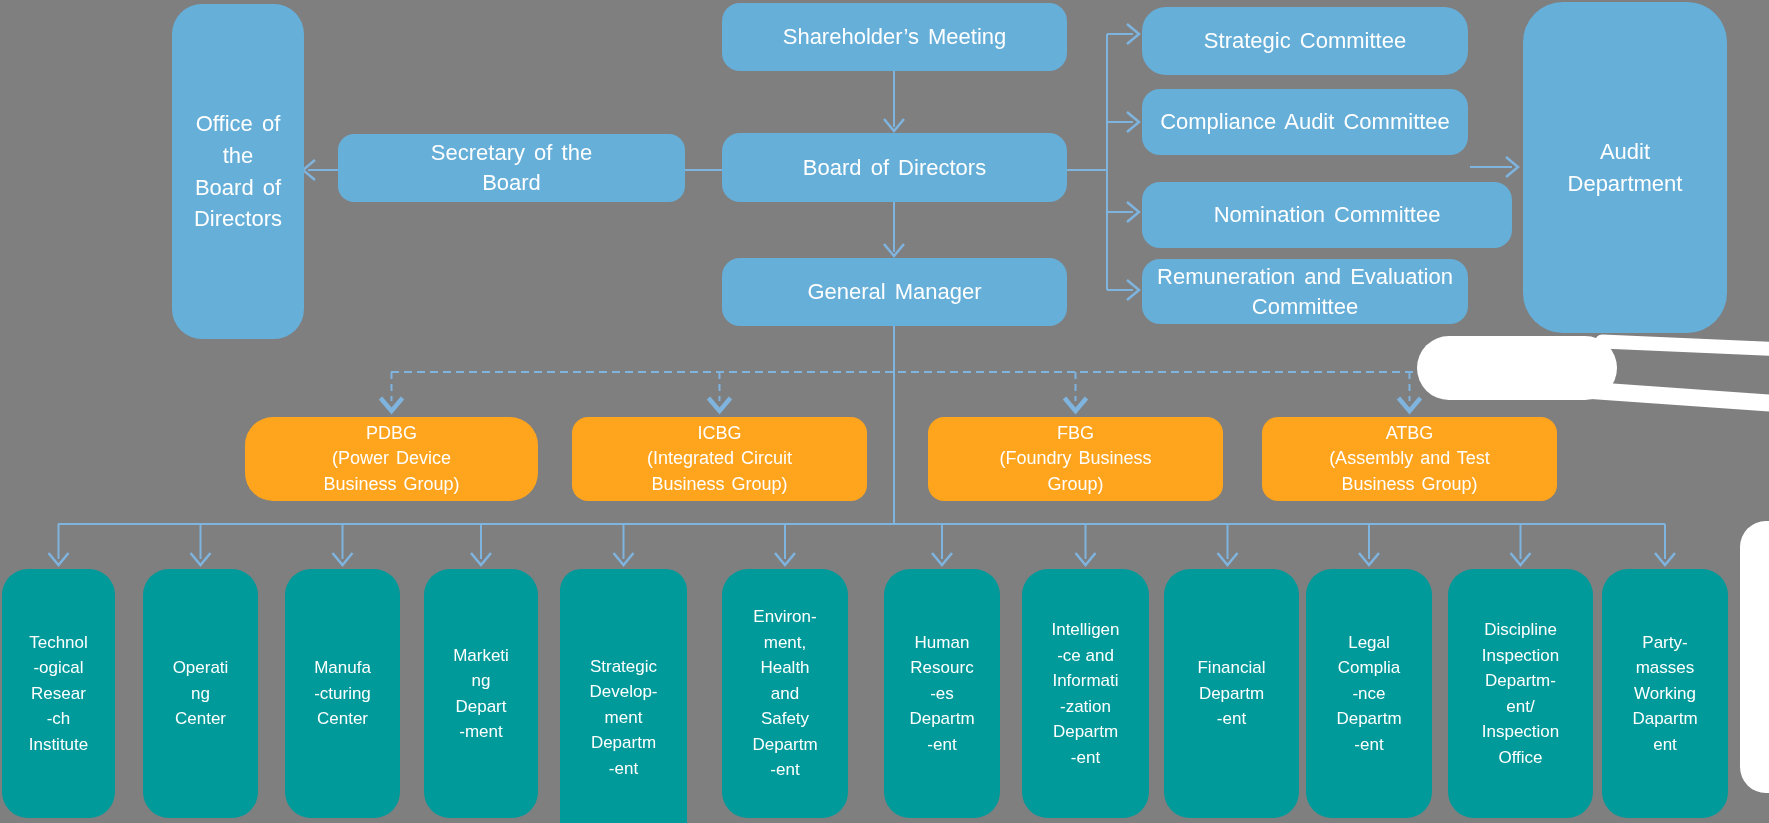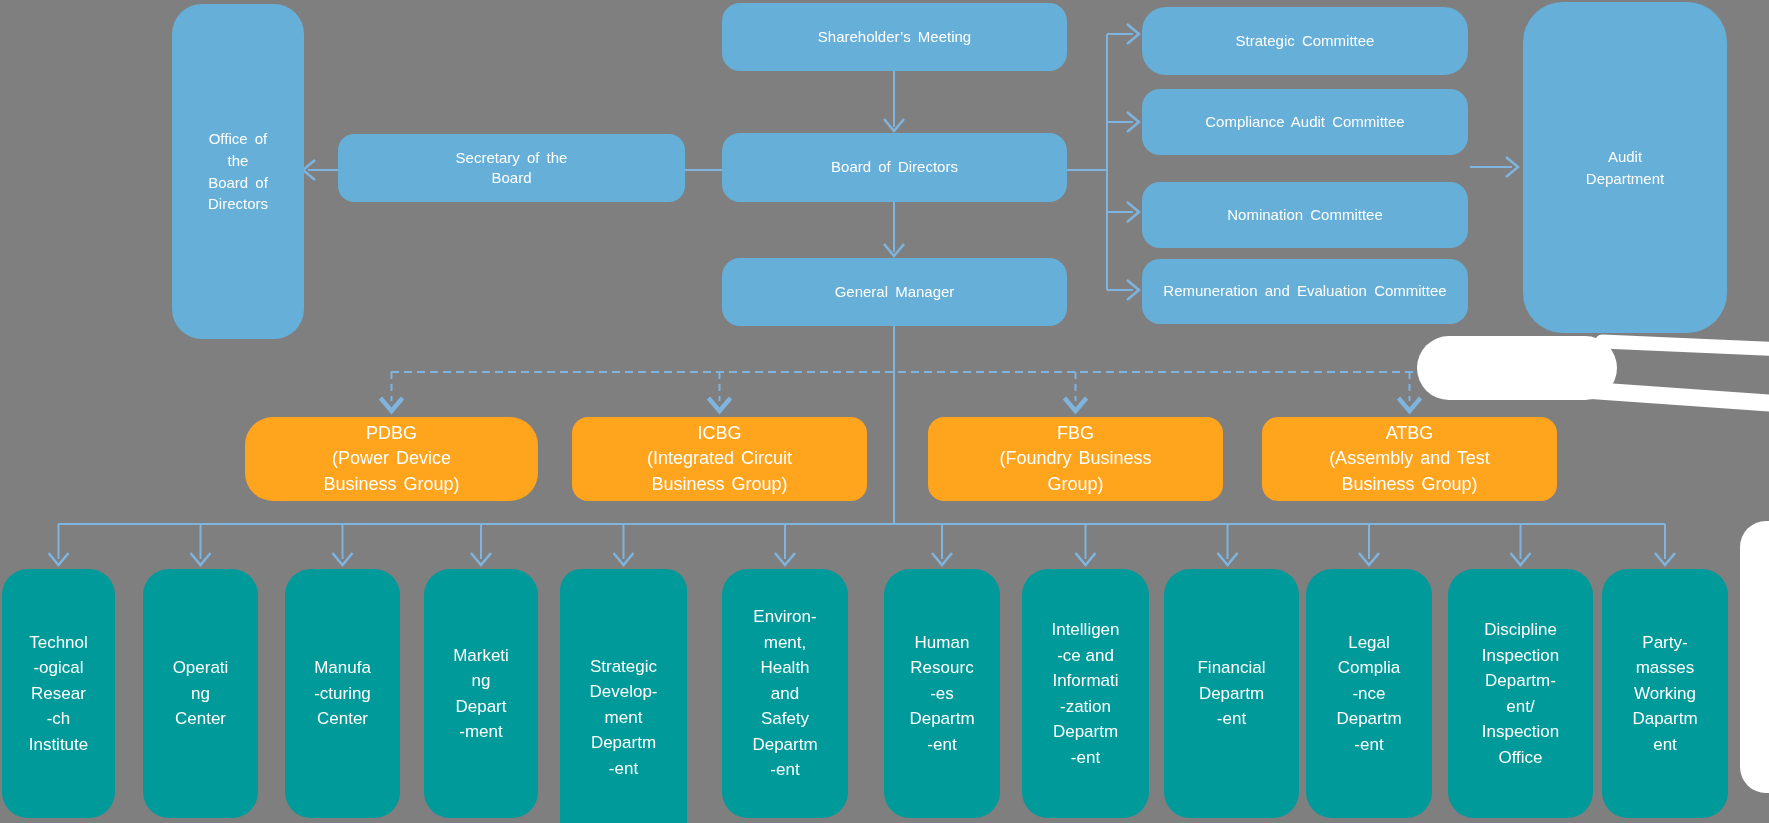--- a/index.html
+++ b/index.html
@@ -12,21 +12,21 @@
   .box{
     position:absolute;z-index:2;
     display:flex;align-items:center;justify-content:center;
     text-align:center;color:#fff;
     white-space:pre-line;
     box-sizing:border-box;
   }
   .blue{background:#66AFD9;}
   .orange{background:#FFA41D;}
   .teal{background:#009A9B;}
-  .f-main{font-size:15px;line-height:1.35;word-spacing:3px;}
+  .f-main{font-size:22px;line-height:1.35;word-spacing:3px;}
   .f-orange{font-size:18px;line-height:1.4;word-spacing:2px;}
   .f-teal{font-size:17px;line-height:1.5;}
   .whiteblob{position:absolute;background:#FFFFFF;z-index:3;}
 </style>
 </head>
 <body>
 
 <div id="canvas">
 
   <svg id="connectors" width="1769" height="823" viewBox="0 0 1769 823">
@@ -99,21 +99,21 @@
   <div class="box blue f-main" style="left:722px;top:133px;width:345px;height:69px;border-radius:18px;">Board of Directors</div>
 
   <div class="box blue f-main" style="left:722px;top:258px;width:345px;height:68px;border-radius:18px;">General Manager</div>
 
   <div class="box blue f-main" style="left:1523px;top:2px;width:204px;height:331px;border-radius:40px;line-height:1.45;">Audit
 Department</div>
 
   <div id="committee-group">
       <div class="box blue f-main" style="left: 1142px; top: 7px; width: 326px; height: 68px; border-radius: 24px;">Strategic Committee</div>
       <div class="box blue f-main" style="left: 1142px; top: 89px; width: 326px; height: 66px; border-radius: 18px;">Compliance Audit Committee</div>
-      <div class="box blue f-main" style="left: 1142px; top: 182px; width: 326px; height: 66px; border-radius: 18px;">Nomination Committee</div>
+      <div class="box blue f-main" style="left: 1142px; top: 182px; width: 370px; height: 66px; border-radius: 18px;">Nomination Committee</div>
       <div class="box blue f-main" style="left: 1142px; top: 259px; width: 326px; height: 65px; border-radius: 18px;">Remuneration and Evaluation Committee</div>
     </div>
   <div id="bg-row">
       <div class="box orange f-orange" style="left: 245px; top: 417px; width: 293px; height: 84px; border-radius: 28px;">PDBG
 (Power Device
 Business Group)</div>
       <div class="box orange f-orange" style="left: 572px; top: 417px; width: 295px; height: 84px; border-radius: 16px;">ICBG
 (Integrated Circuit
 Business Group)</div>
       <div class="box orange f-orange" style="left: 928px; top: 417px; width: 295px; height: 84px; border-radius: 16px;">FBG

